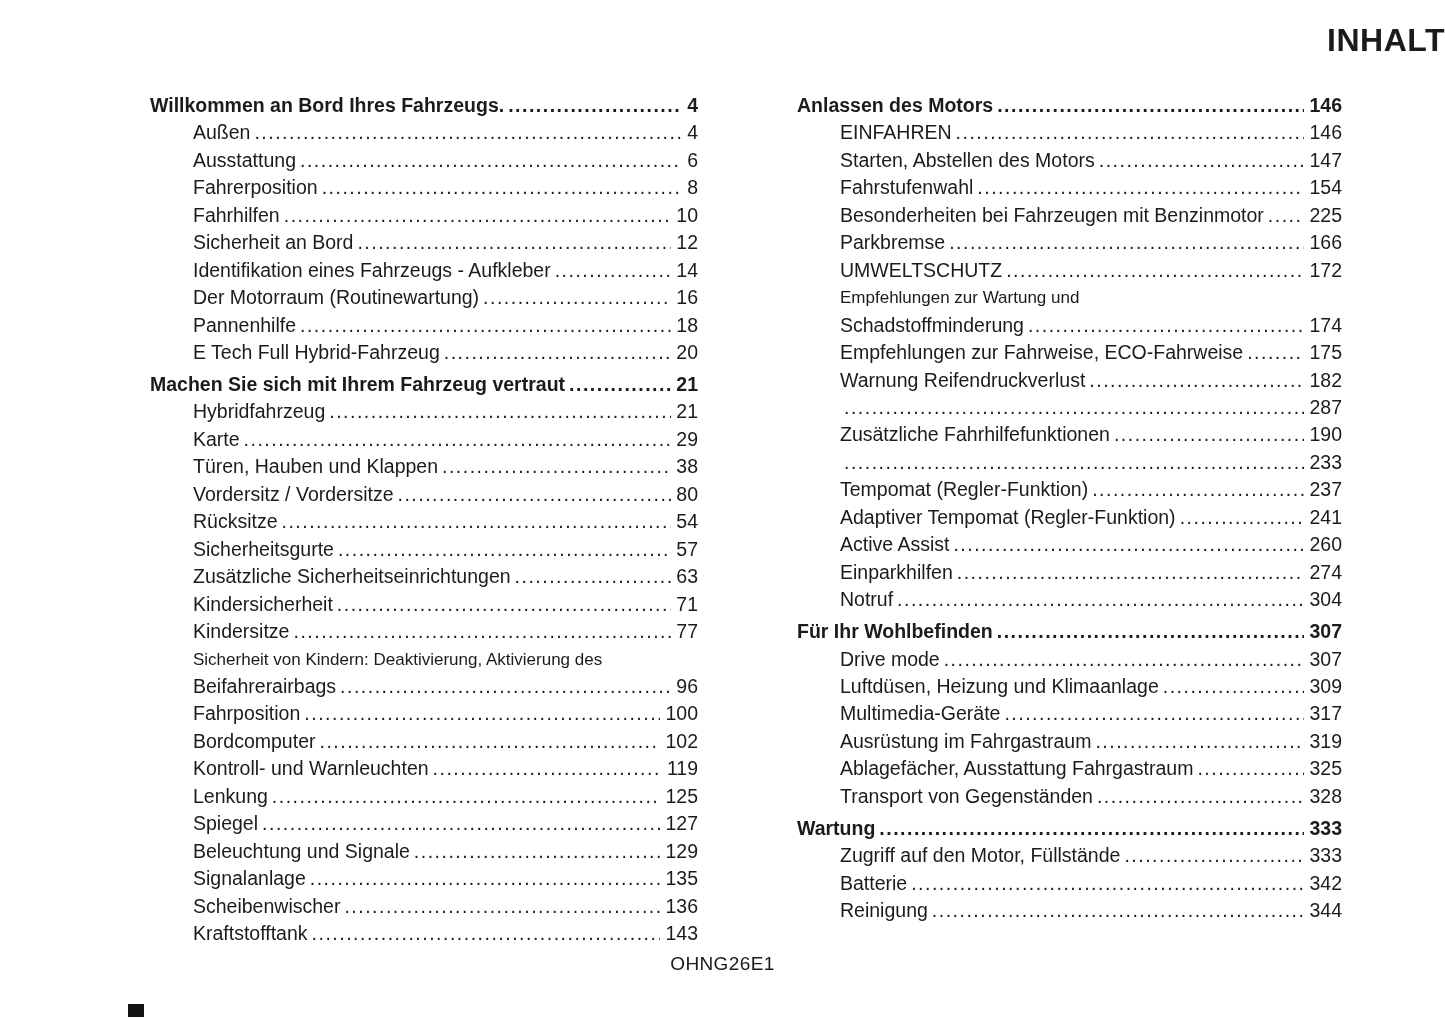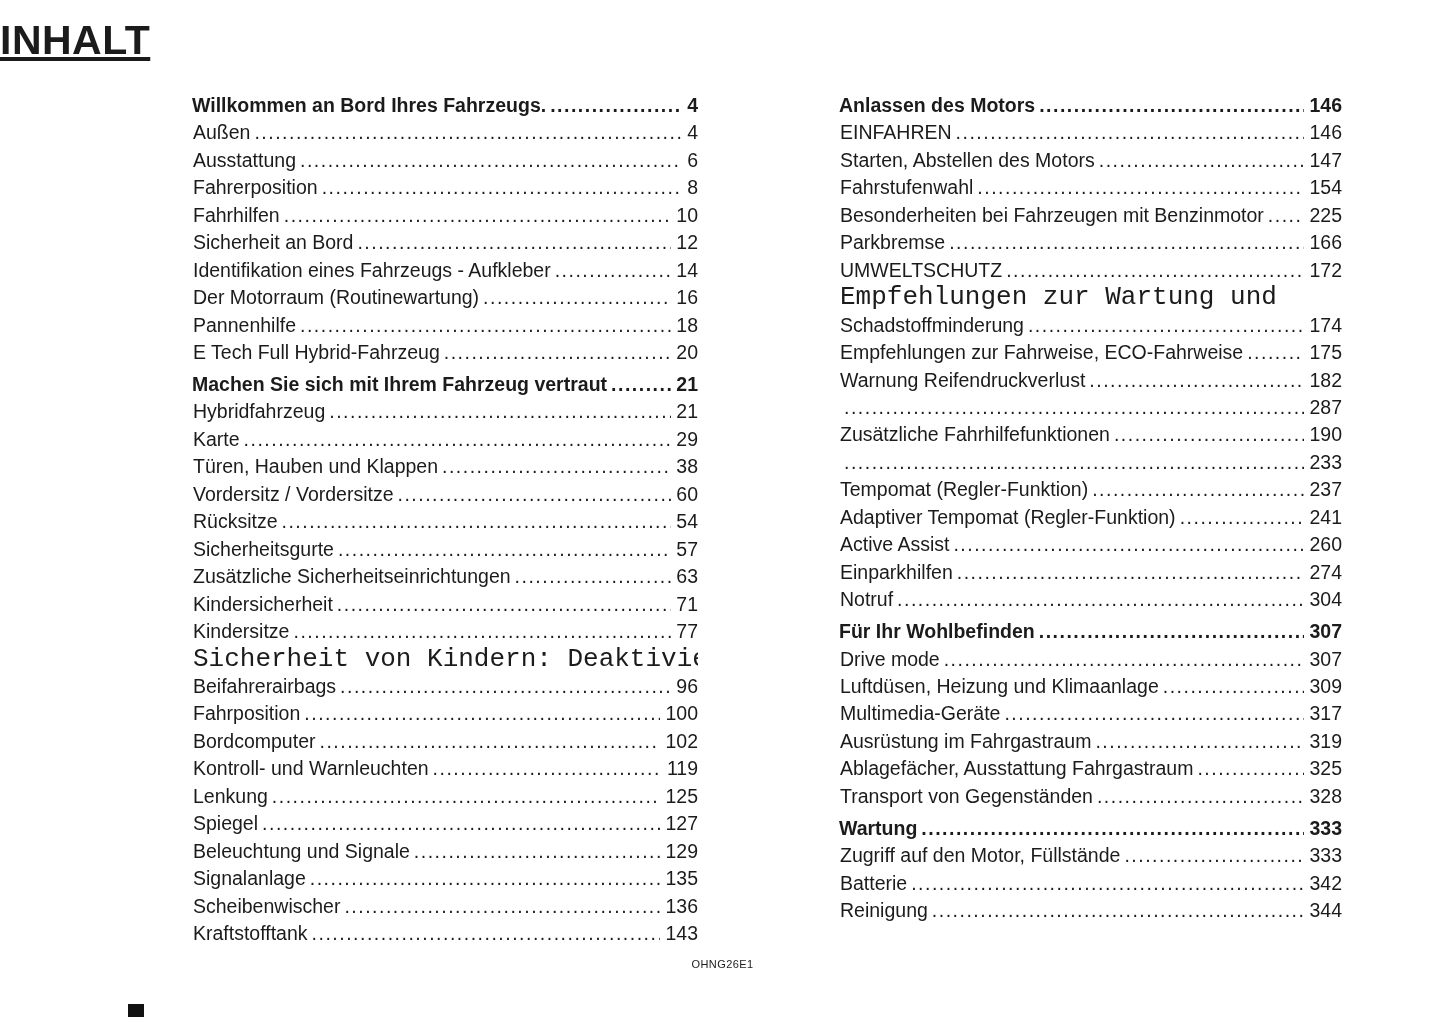--- a/index.html
+++ b/index.html
@@ -13,53 +13,51 @@
     position: relative;
     font-family: "Liberation Sans", "DejaVu Sans", sans-serif;
     color: #1b1b1b;
     overflow: hidden;
   }
   .page-title {
     position: absolute;
     top: 20px;
     left: 0;
     width: 100%;
-    text-align: left;
-    font-size: 41px;
+    text-align: right;
+    font-size: 32px;
     font-weight: bold;
     letter-spacing: 0.5px;
     line-height: 40px;
-    text-decoration: underline;
   }
   .toc-col {
     position: absolute;
     top: 92px;
   }
   #col-left  { left: 150px; width: 548px; }
   #col-right { left: 797px; width: 545px; }
 
   .toc-section + .toc-section { margin-top: 4.5px; }
 
   .toc-row {
     display: flex;
     align-items: baseline;
     font-size: 19.5px;
     line-height: 27.45px;
     white-space: nowrap;
   }
-  .toc-row.head { font-weight: bold; margin-left: 42px; }
+  .toc-row.head { font-weight: bold; }
   .toc-row.sub  { padding-left: 43px; }
 
   .toc-line1 {
-    font-size: 26px;
+    font-size: 17px;
     line-height: 27.45px;
     padding-left: 43px;
     white-space: nowrap;
     overflow: hidden;
-    font-family: Liberation Mono, monospace;
   }
   .toc-label {
     flex: 0 0 auto;
     white-space: nowrap;
   }
   .dots {
     flex: 1 1 auto;
     overflow: hidden;
     white-space: nowrap;
     letter-spacing: 1.5px;
@@ -70,21 +68,21 @@
   .pagenum {
     flex: 0 0 auto;
     white-space: nowrap;
   }
   .footer-code {
     position: absolute;
     top: 955px;
     left: 0;
     width: 100%;
     text-align: center;
-    font-size: 11px;
+    font-size: 19px;
     letter-spacing: 0.4px;
     line-height: 18px;
   }
   .corner-mark {
     position: absolute;
     left: 128px;
     top: 1004px;
     width: 16px;
     height: 13px;
     background: #121212;
@@ -194,21 +192,21 @@
         <div class="toc-row sub">
           <span class="toc-label">Türen, Hauben und Klappen</span>
           <span class="dots">................................................................................................................................................................</span>
           <span class="pagenum">38</span>
         </div>
       </div>
       <div>
         <div class="toc-row sub">
           <span class="toc-label">Vordersitz / Vordersitze</span>
           <span class="dots">................................................................................................................................................................</span>
-          <span class="pagenum">60</span>
+          <span class="pagenum">80</span>
         </div>
       </div>
       <div>
         <div class="toc-row sub">
           <span class="toc-label">Rücksitze</span>
           <span class="dots">................................................................................................................................................................</span>
           <span class="pagenum">54</span>
         </div>
       </div>
       <div>

